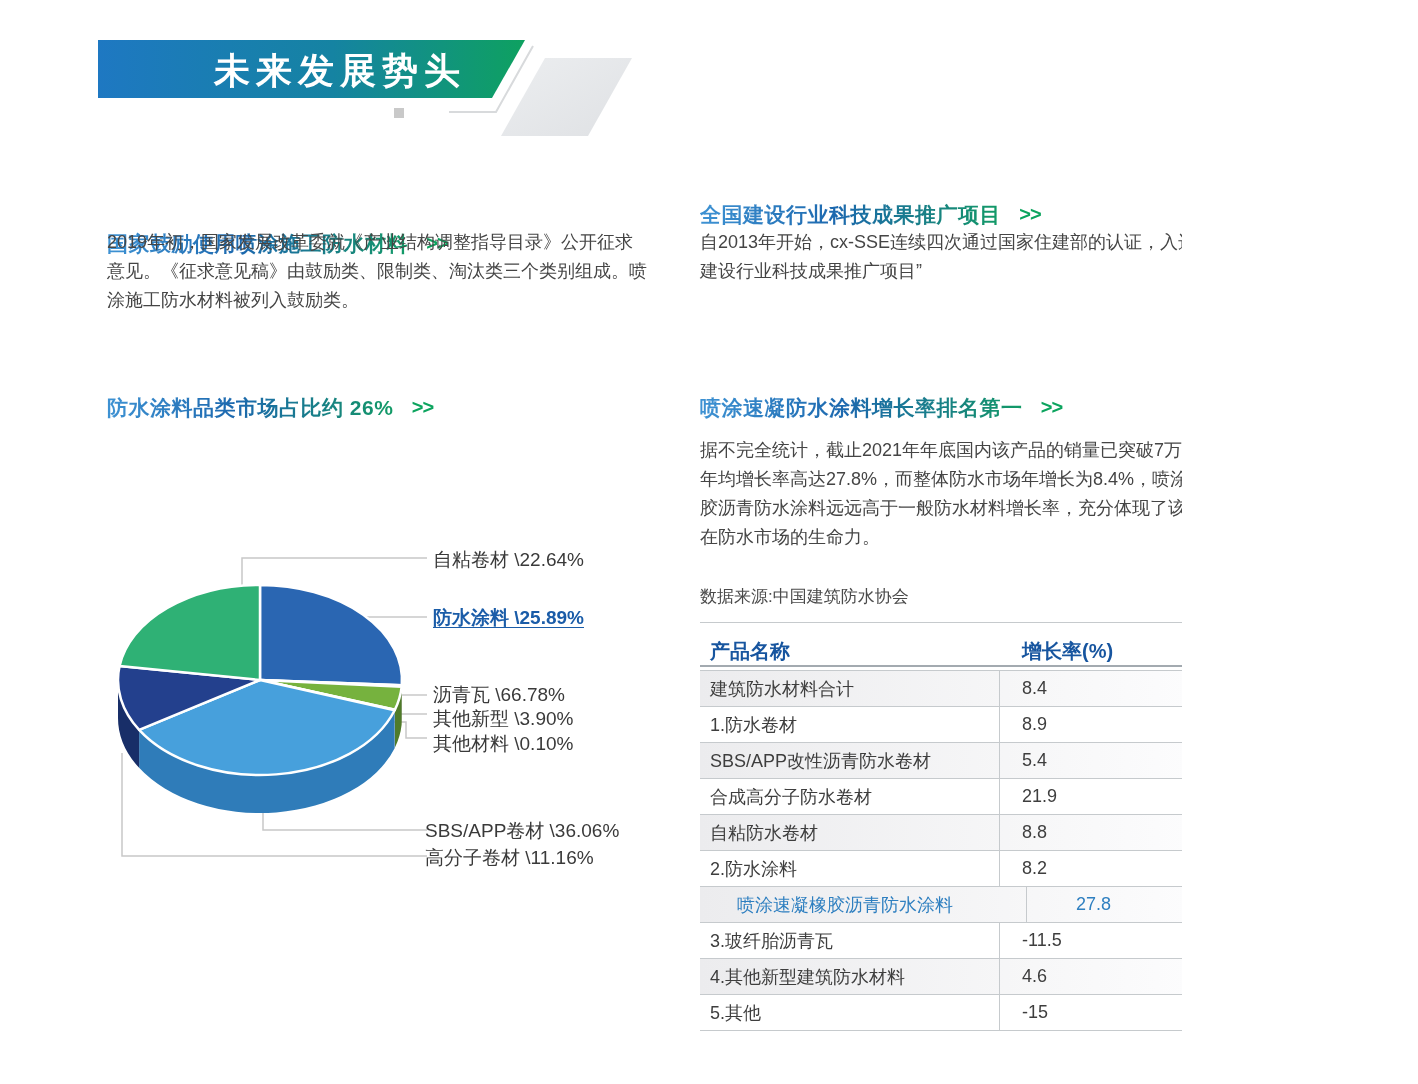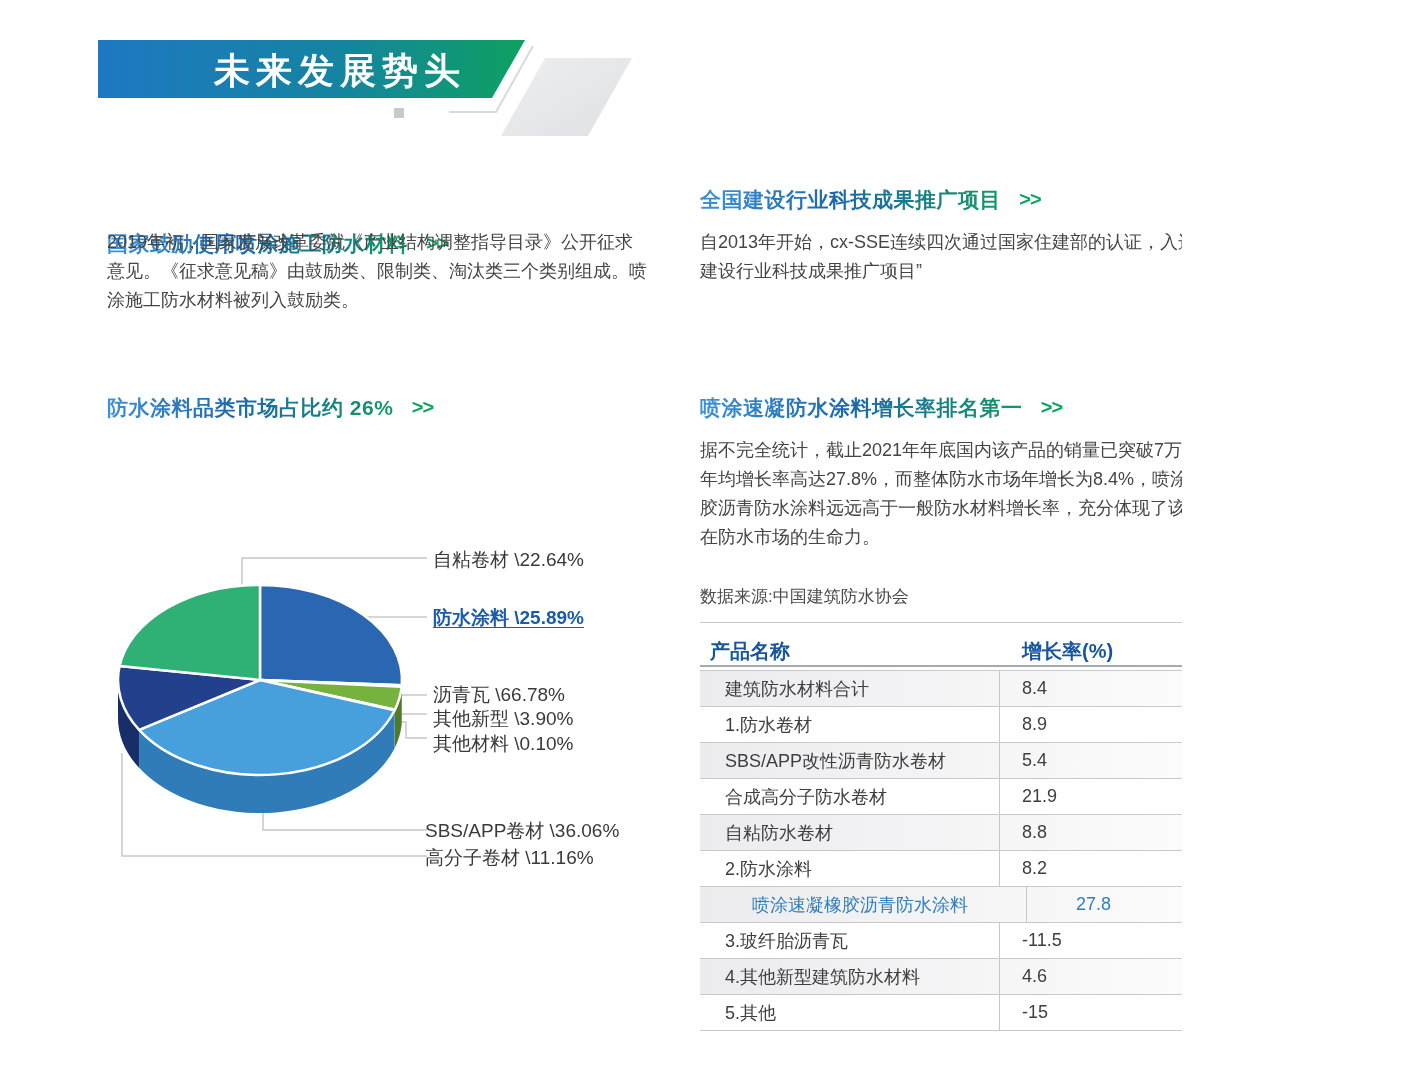--- a/index.html
+++ b/index.html
@@ -13,40 +13,40 @@
 
   
   .sec-head{position:absolute;font-size:21px;font-weight:bold;letter-spacing:0.5px;white-space:nowrap;}
   .grad-text{color:#1C6FB4;}
   @supports ((-webkit-background-clip: text) or (background-clip: text)){
     .grad-text{background:linear-gradient(90deg,#3E92D3 0%,#1C68AE 45%,#17867C 82%,#129B66 100%);
       -webkit-background-clip:text;background-clip:text;color:transparent;}
   }
   .arrow{color:#0CA45E;font-weight:800;font-size:20px;letter-spacing:-1px;margin-left:12px;vertical-align:1px;}
   .s1h{left:107px;top:186px;margin-top:44px;}
-  .s2h{left:700px;top:186px;}
+  .s2h{left:700px;top:201px;}
   .s3h{left:107px;top:394px;}
   .s4h{left:700px;top:394px;}
 
   
   .body{position:absolute;margin:0;font-size:18px;line-height:29px;color:#454545;text-align:left;}
   .s1b{left:107px;top:228px;width:540px;}
   .s2b{left:700px;top:228px;width:545px;}
   .s4b{left:700px;top:436px;width:548px;}
   .source{position:absolute;left:700px;top:585px;font-size:17px;color:#4A4A4A;}
 
   
   .gtable{position:absolute;left:700px;top:622px;width:517px;border-top:1px solid #C6CACD;}
   .ghead{display:flex;height:42px;align-items:flex-end;border-bottom:2px solid #A3AAB0;}
   .hname{flex:0 0 300px;padding-left:10px;box-sizing:border-box;font-size:20px;font-weight:bold;color:#17559F;}
   .hval{padding-left:22px;font-size:20px;font-weight:bold;color:#17559F;}
   .gbody{margin-top:3px;border-top:1px solid #C6CACD;}
   .trow{display:flex;height:35px;align-items:stretch;border-bottom:1px solid #C6CACD;}
   .trow.alt{background:linear-gradient(90deg,#ECECEE 0%,#F7F7F8 65%,#FDFDFE 100%);}
-  .tname{flex:0 0 300px;box-sizing:border-box;padding-left:25px;border-right:1px solid #C6CACD;
+  .tname{flex:0 0 300px;box-sizing:border-box;padding-left:10px;border-right:1px solid #C6CACD;
          display:flex;align-items:center;font-size:18px;color:#3E3E3E;}
   .tval{padding-left:22px;display:flex;align-items:center;font-size:18px;color:#3E3E3E;}
   .trow.hl .tname,.trow.hl .tval{color:#2E7FC0;margin-left:27px;}
 
   
   #pie-svg{position:absolute;left:100px;top:540px;width:560px;height:350px;overflow:visible;}
   .plabel{position:absolute;font-size:19px;color:#3A3A3A;white-space:nowrap;}
   .plhl{color:#1A5CA8;font-weight:bold;text-decoration:underline;text-underline-offset:3px;}
   .pl0{left:433px;top:605px;}   
   .pl1{left:433px;top:682px;}   

